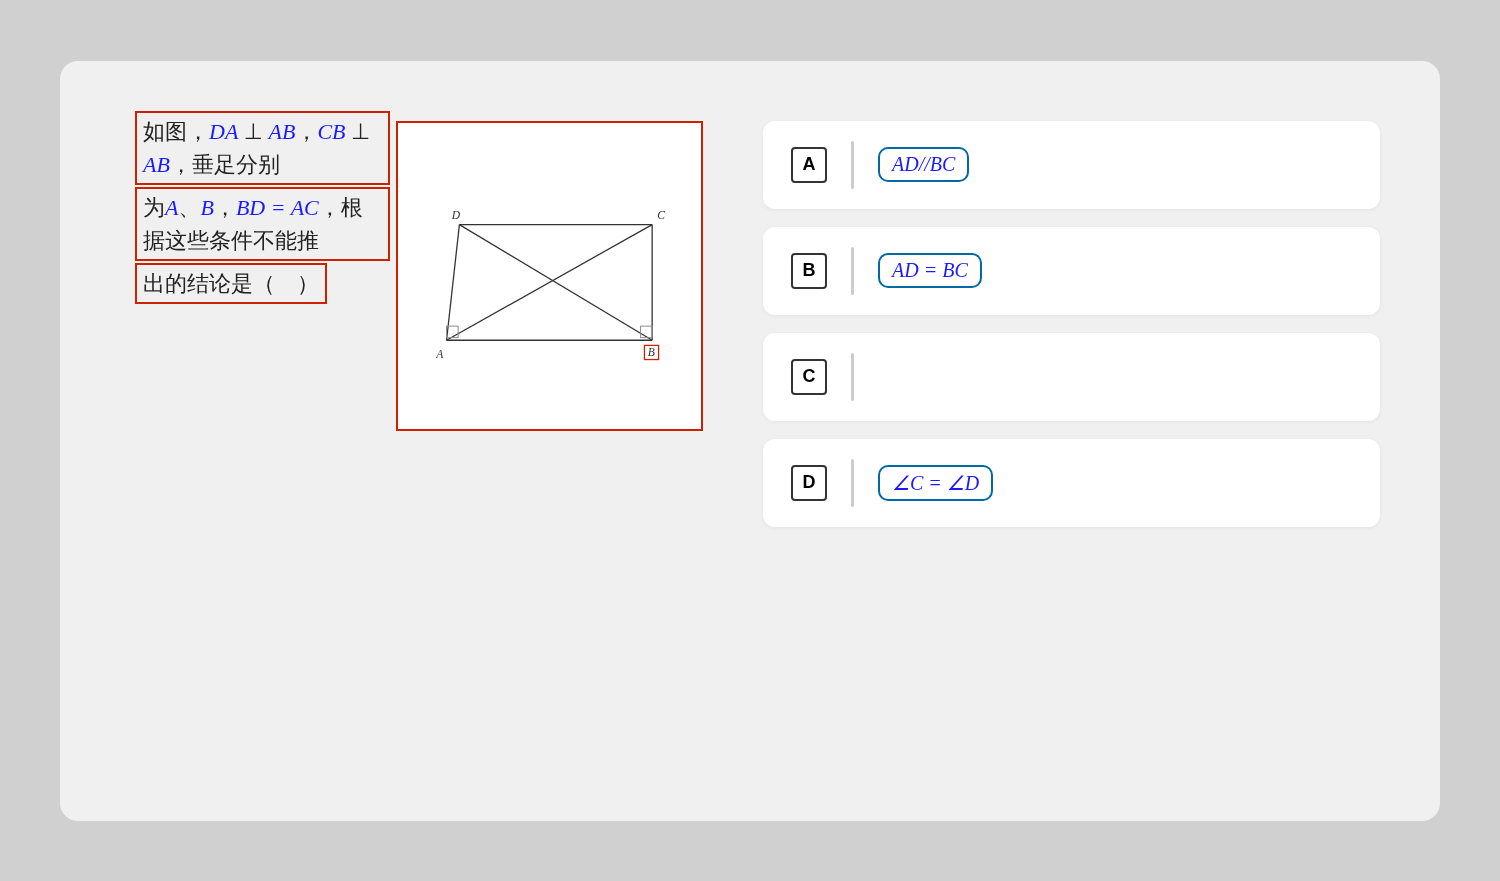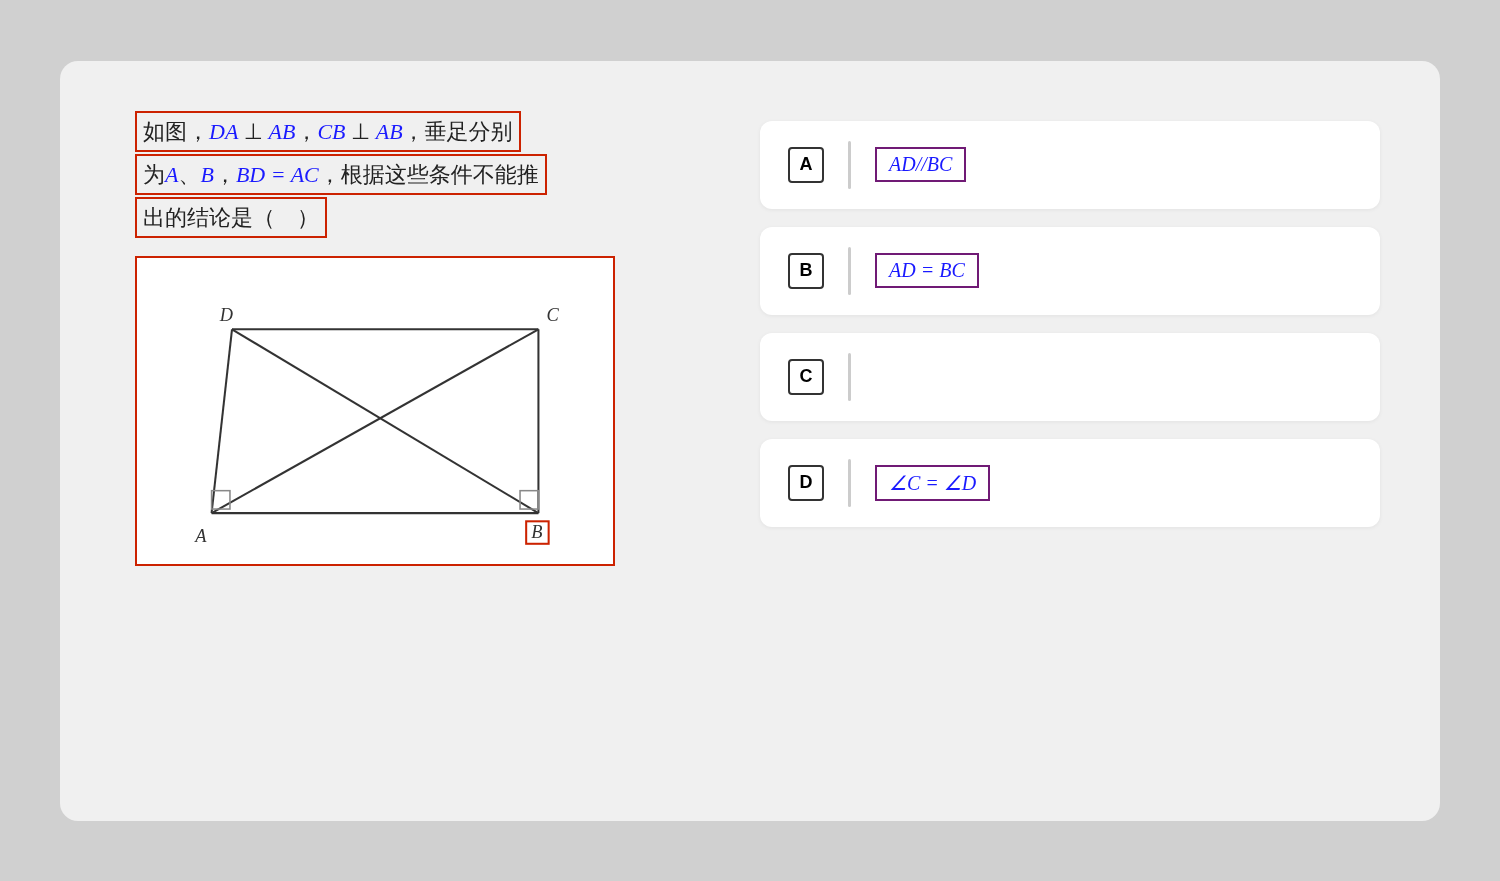--- a/index.html
+++ b/index.html
@@ -18,21 +18,21 @@
       width: 1380px;
       min-height: 760px;
       padding: 50px 60px;
       display: flex;
       flex-direction: row;
       gap: 60px;
     }
     .left-panel {
       flex: 0 0 580px;
       display: flex;
-      flex-direction: column;
+      flex-direction: row;
       gap: 6px;
       padding-left: 15px;
     }
     .question-text {
       font-size: 22px;
       line-height: 1.6;
       color: #222;
     }
     .question-line {
       display: inline-block;
@@ -86,27 +86,27 @@
       flex-shrink: 0;
     }
     .option-divider {
       width: 3px;
       height: 48px;
       background: #ccc;
       border-radius: 2px;
       flex-shrink: 0;
     }
     .option-content {
-      border: 2px solid #701a75;
+      border: 2px solid #0369a1;
       padding: 4px 12px;
       font-style: italic;
       color: #1a1aff;
       font-size: 20px;
       font-family: "Times New Roman", serif;
-      border-radius: 0;
+      border-radius: 10px;
     }
     
     .diagram-svg {
       width: 100%;
       height: 100%;
     }
   </style>
 </head>
 <body>
 

